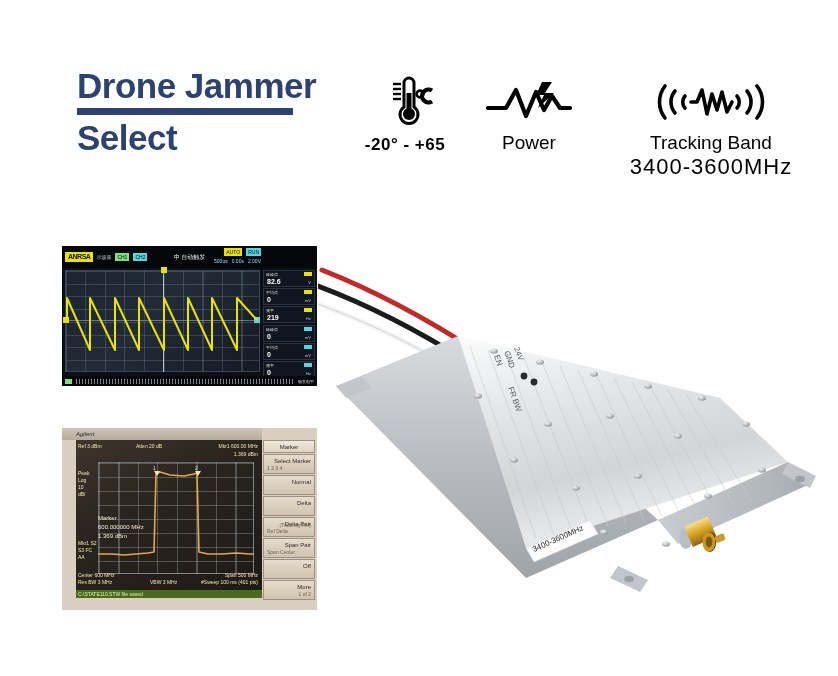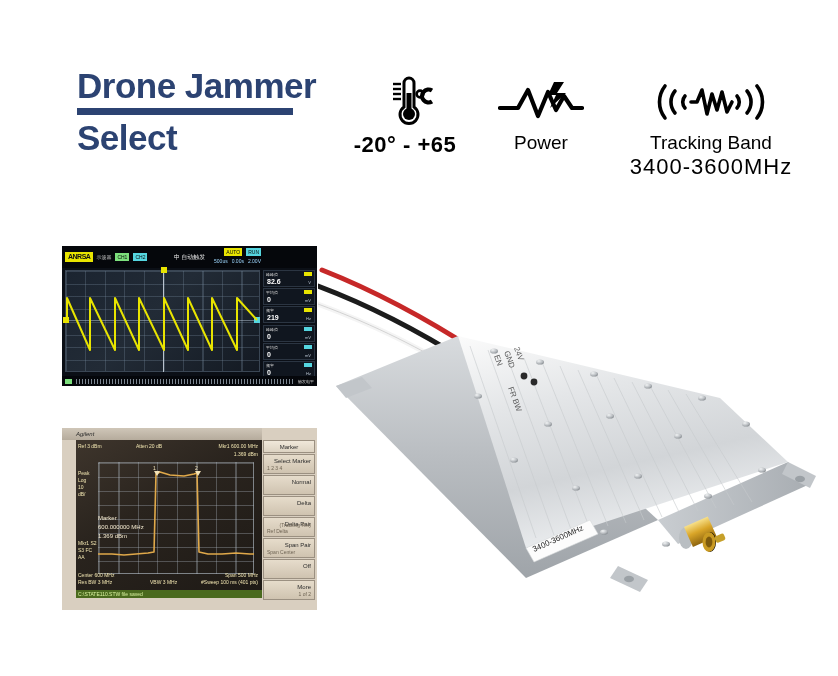--- a/index.html
+++ b/index.html
@@ -20,22 +20,22 @@
   }
   .title-rule{width:216px;height:7px;background:#2c4372;margin:2px 0 3px 0;}
 
   
   .specs{position:absolute;left:330px;top:72px;width:500px;height:128px;}
   .spec{position:absolute;text-align:center;color:#000;}
   .spec-icon{height:60px;display:flex;align-items:center;justify-content:center;}
   .spec-label{font-size:19px;line-height:22px;white-space:nowrap;}
   .spec-value{font-size:22px;line-height:26px;white-space:nowrap;}
   .spec-temp{left:0px;top:0px;width:150px;}
-  .spec-temp .spec-value{font-weight:bold;font-size:22px;letter-spacing:0.5px;}
-  .spec-power{left:156px;top:0px;width:110px;text-align:center;}
+  .spec-temp .spec-value{font-weight:bold;font-size:17px;letter-spacing:0.5px;}
+  .spec-power{left:144px;top:0px;width:110px;text-align:center;}
   .spec-freq{left:262px;top:0px;width:238px;}
   .spec-freq .spec-value{letter-spacing:1px;}
   .spec-power .spec-value{letter-spacing:1px;}
 
   
   .scope{
     position:absolute;left:62px;top:246px;width:255px;height:140px;
     background:#0b0f16;overflow:hidden;
   }
   .scope-header{

